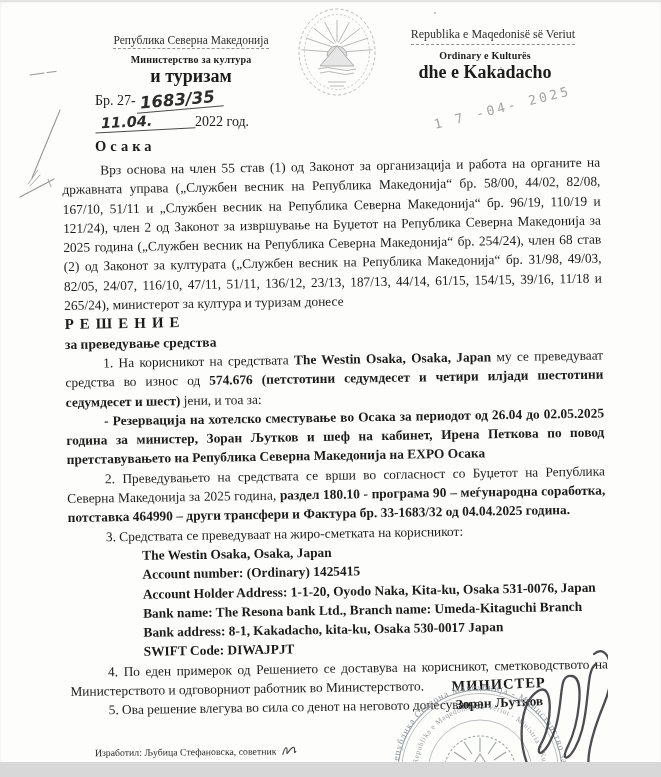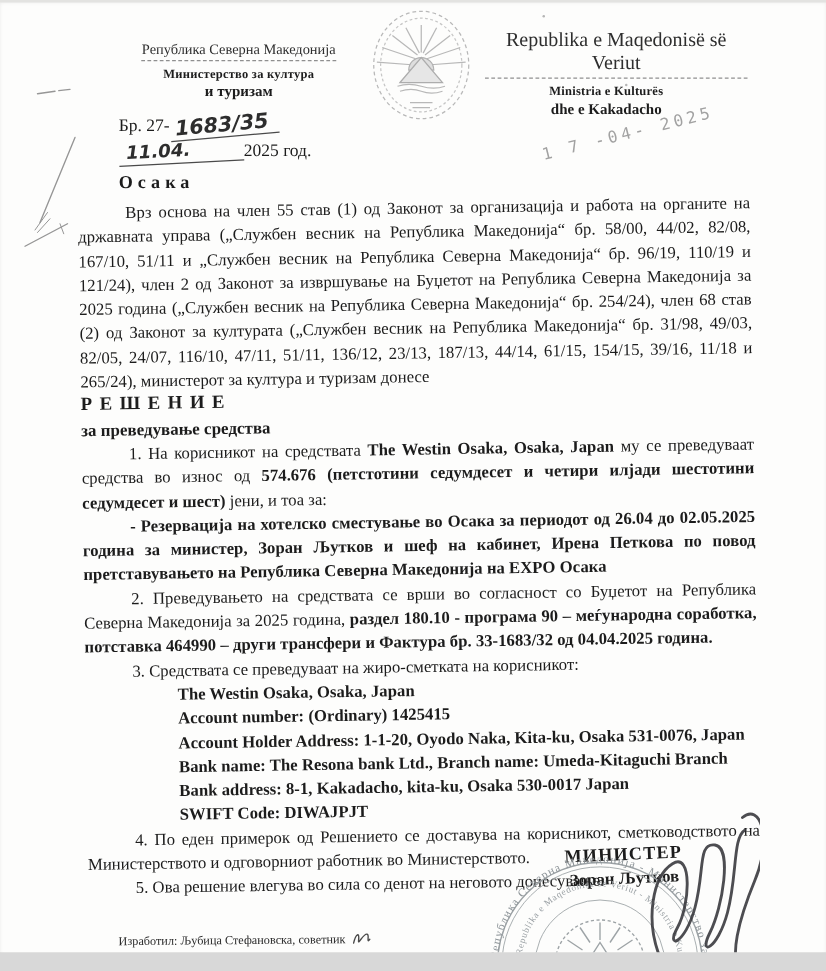--- a/index.html
+++ b/index.html
@@ -8,23 +8,23 @@
     background:#fdfdfc;overflow:hidden;
     font-family:"Liberation Serif", serif;color:#1c1c1c;
     box-shadow:inset 0 2px 3px rgba(0,0,0,.08);
   }
   
   .hdr-block{position:absolute;text-align:center;}
   .hdr-mk{left:88px;top:30px;width:206px;}
   .hdr-sq{left:372px;top:24px;width:226px;}
   .hdr-republic{display:inline-block;font-size:11.5px;color:#2e2e2e;
     border-bottom:1px dashed #8f8f8f;padding-bottom:2px;}
-  .hdr-sq .hdr-republic{font-size:16px;margin-left:16px;}
+  .hdr-sq .hdr-republic{font-size:12px;margin-left:16px;}
   .hdr-ministry1{font-size:10px;font-weight:bold;margin-top:5px;letter-spacing:.2px;}
-  .hdr-ministry2{font-size:12px;font-weight:bold;margin-top:1px;}
+  .hdr-ministry2{font-size:18px;font-weight:bold;margin-top:1px;}
   .emblem{position:absolute;left:294px;top:6px;}
   
   .refblock{position:absolute;left:95px;top:90px;font-size:14px;}
   .hand{font-family:"DejaVu Sans", sans-serif;font-style:italic;font-weight:600;color:#2d2d2d;}
   .ref-num-hand{display:inline-block;font-size:16.5px;transform:rotate(-5deg);
     border-bottom:1.3px solid #4a4a4a;padding:0 8px 0 4px;}
   .ref-date-line{margin-top:3px;}
   .ref-date-hand{display:inline-block;font-size:14.5px;transform:rotate(-3deg);
     border-bottom:1.3px solid #4a4a4a;padding:0 26px 1px 6px;min-width:68px;}
   .city{position:absolute;left:95px;top:138px;font-size:14.5px;font-weight:bold;letter-spacing:4px;}
@@ -90,30 +90,30 @@
         <path d="M 26,60 L 43,40 L 60,60 Z" fill="#e6e6e6" stroke="#adadad"></path>
         <path d="M 24,63 Q 33,60 43,63 T 62,63"></path>
         <path d="M 26,67 Q 35,64 43,67 T 60,67"></path>
         <path d="M 34,76 L 52,76 M 36,80 L 50,80"></path>
       </g>
     </svg>
   </span>
 
   <div class="hdr-block hdr-sq">
     <span class="hdr-republic">Republika e Maqedonisë së Veriut</span>
-    <div class="hdr-ministry1">Ministria e Kulturës</div>
+    <div class="hdr-ministry1">Ordinary e Kulturës</div>
     <div class="hdr-ministry2">dhe e Kakadacho</div>
   </div>
 
   <div class="refblock">
     <div>
       <span>Бр. 27-</span><span class="hand ref-num-hand">1683/35</span>
     </div>
     <div class="ref-date-line">
-      <span class="hand ref-date-hand">11.04.</span><span>2025 год.</span>
+      <span class="hand ref-date-hand">11.04.</span><span>2022 год.</span>
     </div>
   </div>
   <div class="city">Осака</div>
   <div class="receipt-stamp">1 7 -04- 2025</div>
 
   <div class="bodytext">
     <p>Врз основа на член 55 став (1) од Законот за организација и работа на органите на државната управа („Службен весник на Република Македонија“ бр. 58/00, 44/02, 82/08, 167/10, 51/11 и „Службен весник на Република Северна Македонија“ бр. 96/19, 110/19 и 121/24), член 2 од Законот за извршување на Буџетот на Република Северна Македонија за 2025 година („Службен весник на Република Северна Македонија“ бр. 254/24), член 68 став (2) од Законот за културата („Службен весник на Република Македонија“ бр. 31/98, 49/03, 82/05, 24/07, 116/10, 47/11, 51/11, 136/12, 23/13, 187/13, 44/14, 61/15, 154/15, 39/16, 11/18 и 265/24), министерот за култура и туризам донесе</p>
     <p class="doc-title">РЕШЕНИЕ</p>
     <p class="doc-subtitle">за преведување средства</p>
     <p><span>1. На корисникот на средствата </span><span class="b">The Westin Osaka, Osaka, Japan</span><span> му се преведуваат средства во износ од </span><span class="b">574.676 (петстотини седумдесет и четири илјади шестотини седумдесет и шест)</span><span> јени, и тоа за:</span></p>

